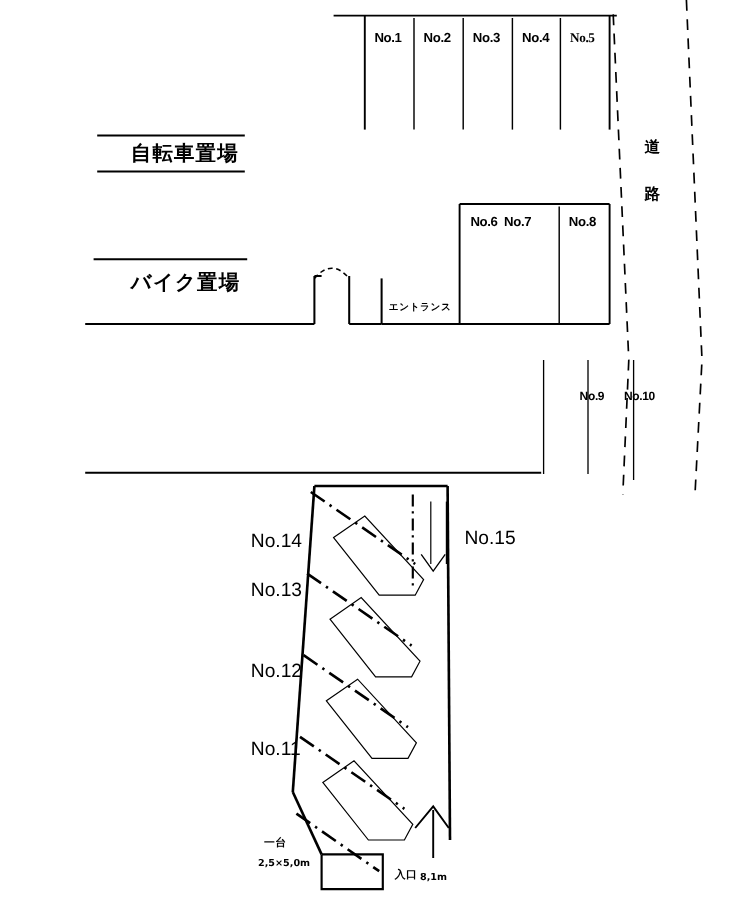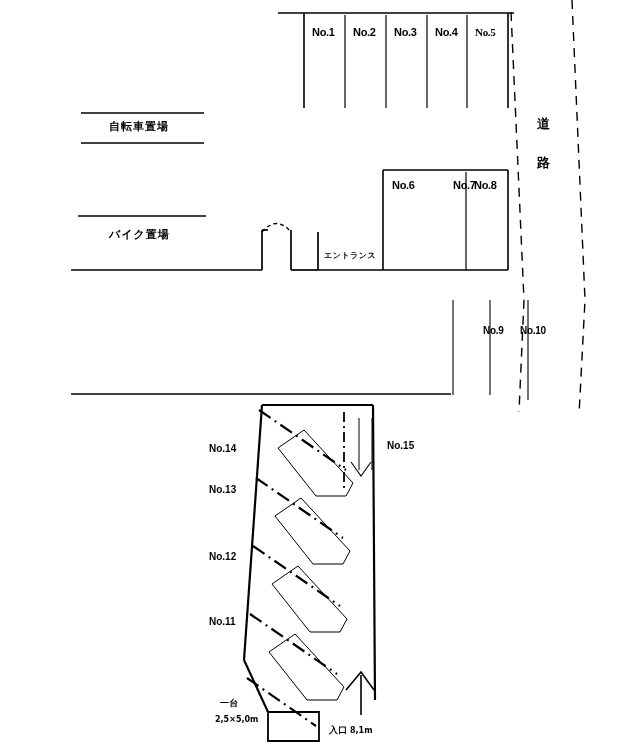--- a/index.html
+++ b/index.html
@@ -43,28 +43,28 @@
   
   .stall-mid {
     font-size: 10px;
     font-weight: bold;
     font-family: "Liberation Sans", sans-serif;
     letter-spacing: -0.3px;
     padding-left: 24px;
   }
   
   .stall-low {
-    font-size: 10px;
-    font-weight: bold;
+    font-size: 16px;
+    font-weight: normal;
     font-family: "Liberation Sans", sans-serif;
   }
   .jp-area {
-    font-size: 11px;
-    font-weight: bold;
-    font-family: Liberation Sans, sans-serif;
+    font-size: 17px;
+    font-weight: bold;
+    font-family: Liberation Mono, monospace;
     letter-spacing: 1px;
   }
   .jp-building {
     font-size: 15px;
     font-weight: bold;
     font-family: "DejaVu Sans", sans-serif;
     letter-spacing: 1.5px;
   }
   .jp-road {
     font-size: 13px;
@@ -195,21 +195,21 @@
 
   </svg>
 
   <div class="lbl stall-top" style="left:296px; top:27px;">No.1</div>
   <div class="lbl stall-top" style="left:337px; top:27px;">No.2</div>
   <div class="lbl stall-top" style="left:378px; top:27px;">No.3</div>
   <div class="lbl stall-top" style="left:419px; top:27px;">No.4</div>
   <div class="lbl stall-top" style="left:459px; top:27px;font-family:Liberation Serif, serif;">No.5</div>
 
   <div class="lbl stall-top" style="left:376px; top:180px;">No.6</div>
-  <div class="lbl stall-top" style="left:437px; top:180px;">No.7</div>
+  <div class="lbl stall-top" style="left:404px; top:180px;">No.7</div>
   <div class="lbl stall-top" style="left:458px; top:180px;">No.8</div>
 
   <div class="lbl stall-mid" style="left:443px; top:326px;">No.9</div>
   <div class="lbl stall-mid" style="left:480px; top:326px;">No.10</div>
 
   <div class="lbl stall-low" style="left:193px; top:444px;">No.14</div>
   <div class="lbl stall-low" style="left:193px; top:485px;">No.13</div>
   <div class="lbl stall-low" style="left:193px; top:552px;">No.12</div>
   <div class="lbl stall-low" style="left:193px; top:617px;">No.11</div>
 

